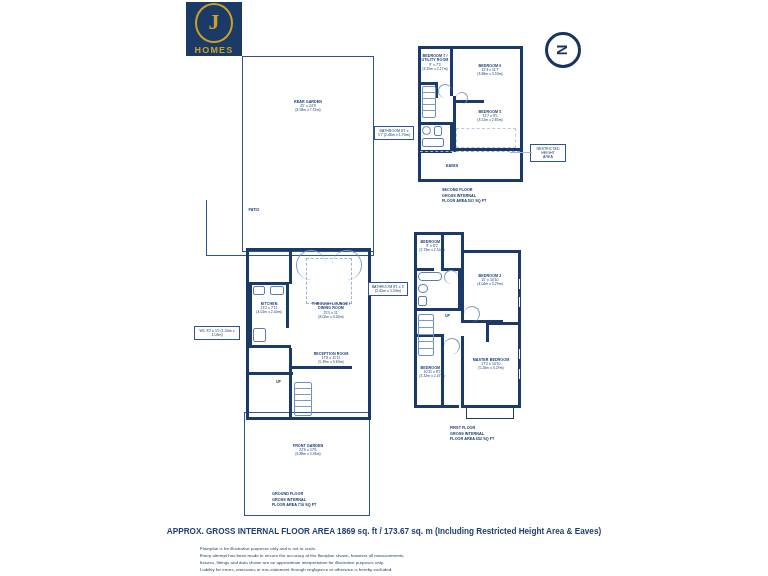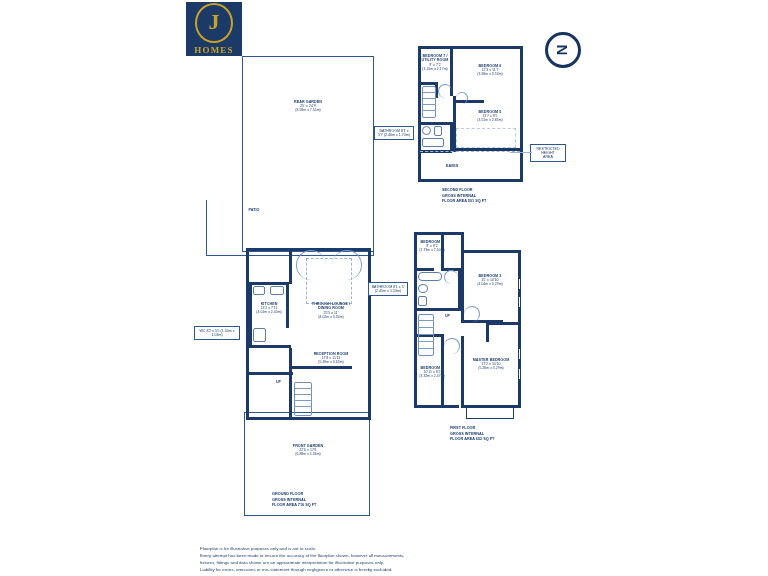--- a/index.html
+++ b/index.html
@@ -16,21 +16,21 @@
     background:#1c3a68;display:flex;flex-direction:column;
     align-items:center;justify-content:center;
   }
   .logo-circle{
     width:34px;height:34px;border:2px solid #c9a227;border-radius:50%;
     display:flex;align-items:center;justify-content:center;
     color:#c9a227;font-family:"Liberation Serif",serif;
     font-size:22px;font-weight:bold;line-height:1;padding-bottom:2px;
   }
   .logo-word{
-    color:#c9a227;font-family:Liberation Serif, serif;
+    color:#c9a227;font-family:Liberation Sans, sans-serif;
     font-size:9px;font-weight:bold;letter-spacing:1.2px;margin-top:2px;
   }
   .title{
     position:absolute;left:0;right:0;top:8px;text-align:center;
     font-size:13.5px;font-weight:bold;color:#1d3f72;letter-spacing:.2px;
   }
   .compass{
     position:absolute;left:545px;top:32px;width:30px;height:30px;
     border:3px solid #17345f;border-radius:50%;
     display:flex;align-items:center;justify-content:center;
@@ -336,20 +336,21 @@
 
     <div class="plainlbl" style="left:45px;top:88px;font-size:3.6px;">UP</div>
 
     <div class="floorcap" style="left:50px;top:200px;">
       <div>FIRST FLOOR</div>
       <div>GROSS INTERNAL</div>
       <div>FLOOR AREA 652 SQ FT</div>
     </div>
   </div>
 
+  <div class="area-line">APPROX. GROSS INTERNAL FLOOR AREA 1869 sq. ft / 173.67 sq. m (Including Restricted Height Area &amp; Eaves)</div>
 
   <div class="disclaimer">
     <div>Floorplan is for illustrative purposes only and is not to scale.</div>
     <div>Every attempt has been made to ensure the accuracy of the floorplan shown, however all measurements,</div>
     <div>fixtures, fittings and data shown are an approximate interpretation for illustrative purposes only.</div>
     <div>Liability for errors, omissions or mis-statement through negligence or otherwise is hereby excluded.</div>
   </div>
 
 </div>
 

